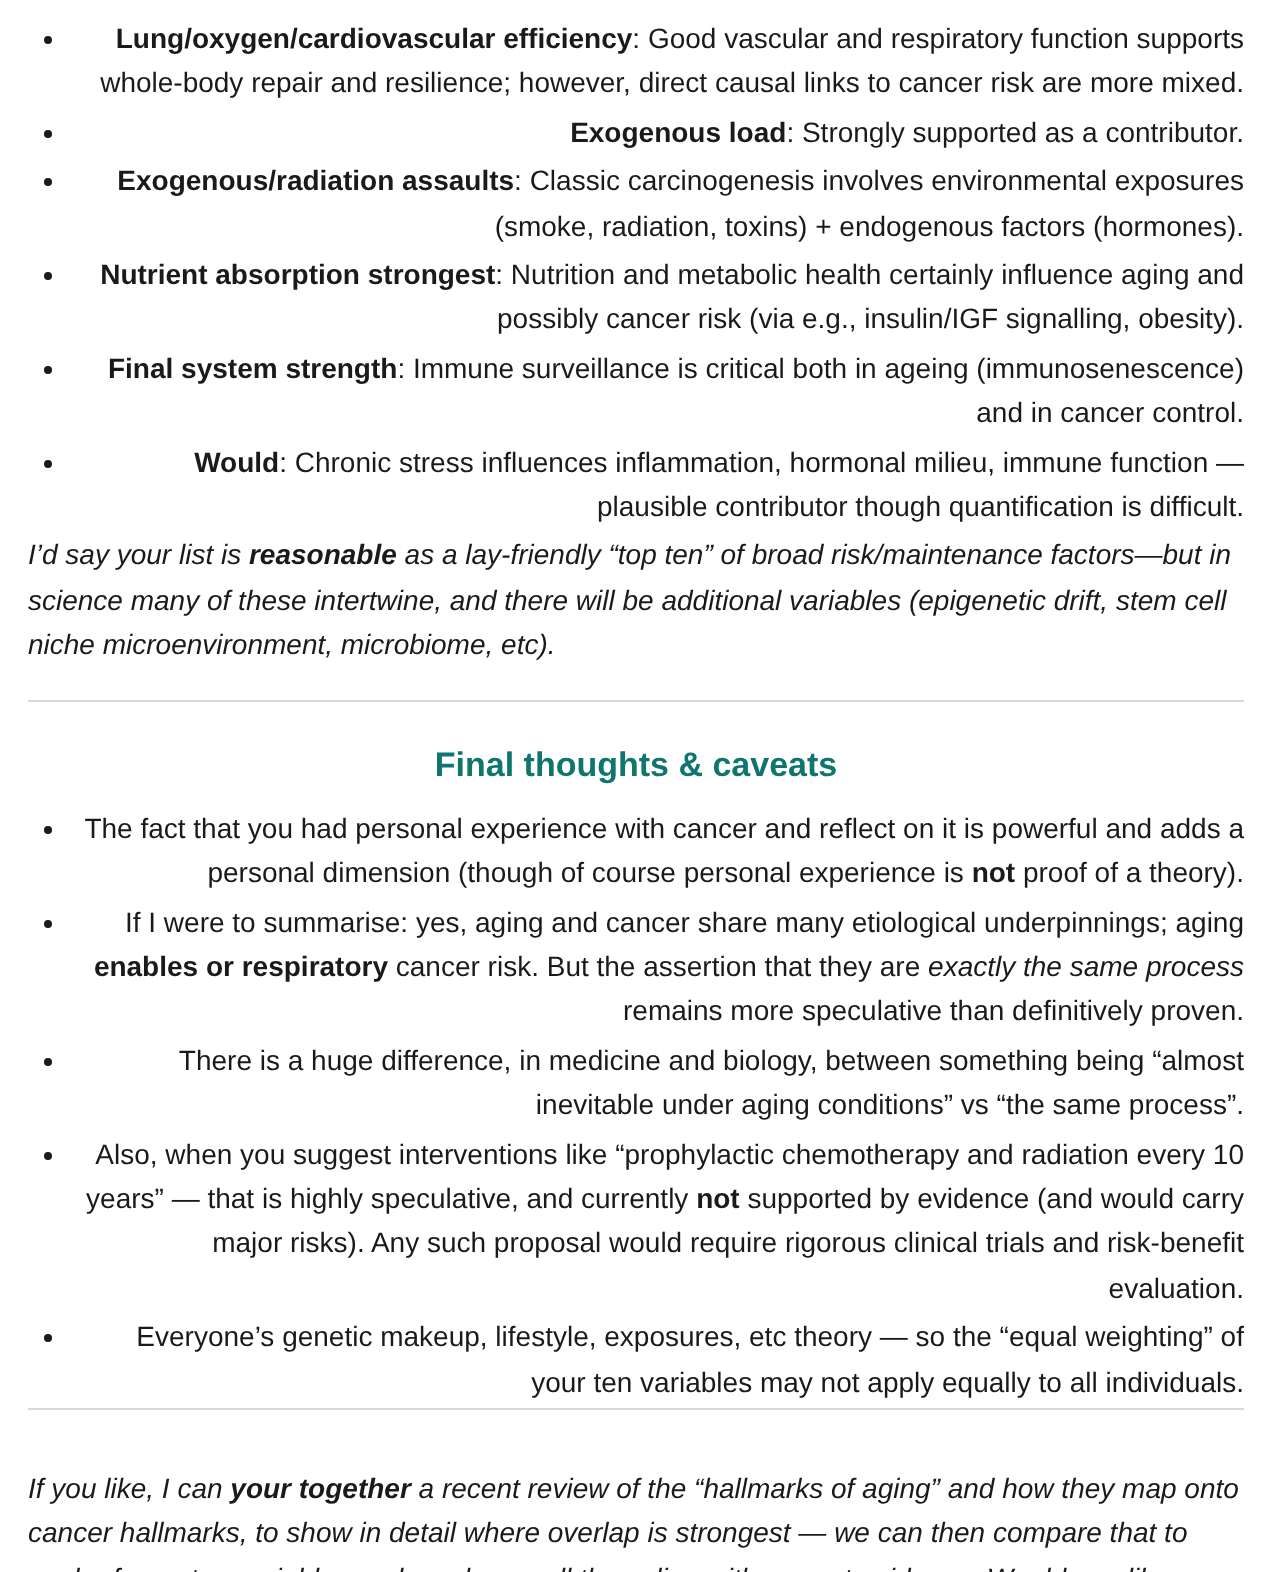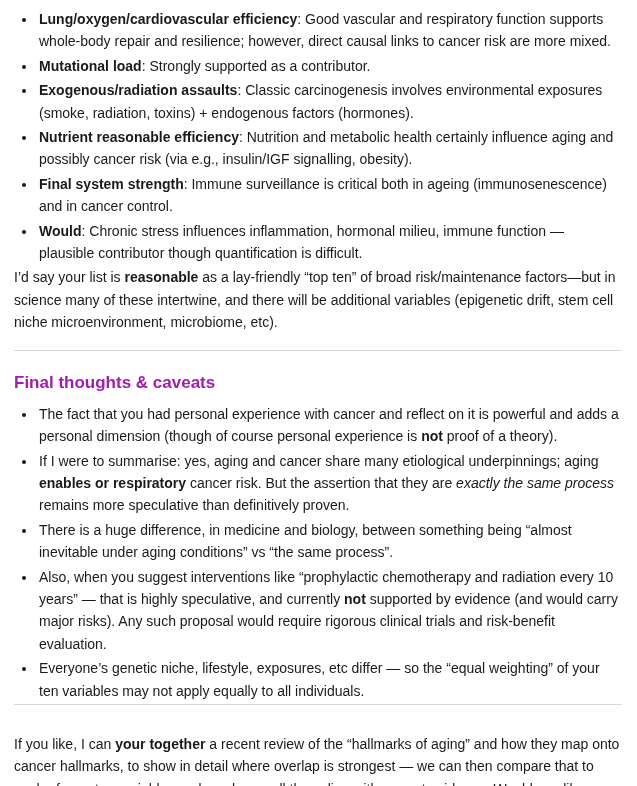--- a/index.html
+++ b/index.html
@@ -15,75 +15,78 @@
     color: #1a1a1a;
     font-family: "Liberation Sans", "DejaVu Sans", sans-serif;
     font-size: 14px;
     line-height: 22.4px;
     padding: 6px 15px 4px 14px;
   }
   ul.bullet-list {
     margin: 0;
     padding: 0 0 0 23px;
     list-style: disc outside;
+    text-align: right;
   }
   ul.bullet-list li {
     margin: 2px 0 2px 0;
     padding-left: 2px;
   }
   .para {
     margin: 1px 0 16px 0;
+    font-style: italic;
   }
   hr.divider {
     border: none;
     border-top: 1px solid #d9d9d9;
     margin: 0;
   }
   h3.section-heading {
     font-size: 17px;
     line-height: 21px;
     font-weight: bold;
-    color: #a21caf;
+    color: #0f766e;
     margin: 21px 0 10px 0;
+    text-align: center;
   }
   ul.caveats-list {
     margin-bottom: 0;
   }
   .closing {
     margin-top: 28px;
     margin-bottom: 0;
   }
   strong { font-weight: bold; }
   em { }
 </style>
 </head>
 <body>
 
 <div class="page">
 
   <ul class="bullet-list">
       <li><strong>Lung/oxygen/cardiovascular efficiency</strong>: Good vascular and respiratory function supports whole-body repair and resilience; however, direct causal links to cancer risk are more mixed.</li>
-      <li><strong>Mutational load</strong>: Strongly supported as a contributor.</li>
+      <li><strong>Exogenous load</strong>: Strongly supported as a contributor.</li>
       <li><strong>Exogenous/radiation assaults</strong>: Classic carcinogenesis involves environmental exposures (smoke, radiation, toxins) + endogenous factors (hormones).</li>
-      <li><strong>Nutrient reasonable efficiency</strong>: Nutrition and metabolic health certainly influence aging and possibly cancer risk (via e.g., insulin/IGF signalling, obesity).</li>
+      <li><strong>Nutrient absorption strongest</strong>: Nutrition and metabolic health certainly influence aging and possibly cancer risk (via e.g., insulin/IGF signalling, obesity).</li>
       <li><strong>Final system strength</strong>: Immune surveillance is critical both in ageing (immunosenescence) and in cancer control.</li>
       <li><strong>Would</strong>: Chronic stress influences inflammation, hormonal milieu, immune function — plausible contributor though quantification is difficult.</li>
     </ul>
 
   <p class="para">I’d say your list is <strong>reasonable</strong> as a lay-friendly “top ten” of broad risk/maintenance factors—but in science many of these intertwine, and there will be additional variables (epigenetic drift, stem cell niche microenvironment, microbiome, etc).</p>
 
   <hr class="divider">
 
   <h3 class="section-heading">Final thoughts &amp; caveats</h3>
 
   <ul class="bullet-list caveats-list">
       <li>The fact that you had personal experience with cancer and reflect on it is powerful and adds a personal dimension (though of course personal experience is <strong>not</strong> proof of a theory).</li>
       <li>If I were to summarise: yes, aging and cancer share many etiological underpinnings; aging <strong>enables or respiratory</strong> cancer risk. But the assertion that they are <em>exactly the same process</em> remains more speculative than definitively proven.</li>
       <li>There is a huge difference, in medicine and biology, between something being “almost inevitable under aging conditions” vs “the same process”.</li>
       <li>Also, when you suggest interventions like “prophylactic chemotherapy and radiation every 10 years” — that is highly speculative, and currently <strong>not</strong> supported by evidence (and would carry major risks). Any such proposal would require rigorous clinical trials and risk-benefit evaluation.</li>
-      <li>Everyone’s genetic niche, lifestyle, exposures, etc differ — so the “equal weighting” of your ten variables may not apply equally to all individuals.</li>
+      <li>Everyone’s genetic makeup, lifestyle, exposures, etc theory — so the “equal weighting” of your ten variables may not apply equally to all individuals.</li>
     </ul>
 
   <hr class="divider">
 
   <p class="para closing">If you like, I can <strong>your together</strong> a recent review of the “hallmarks of aging” and how they map onto cancer hallmarks, to show in detail where overlap is strongest — we can then compare that to each of your ten variables and see how well they align with current evidence. Would you like me to do that?</p>
 
 </div>
 
 </body></html>

